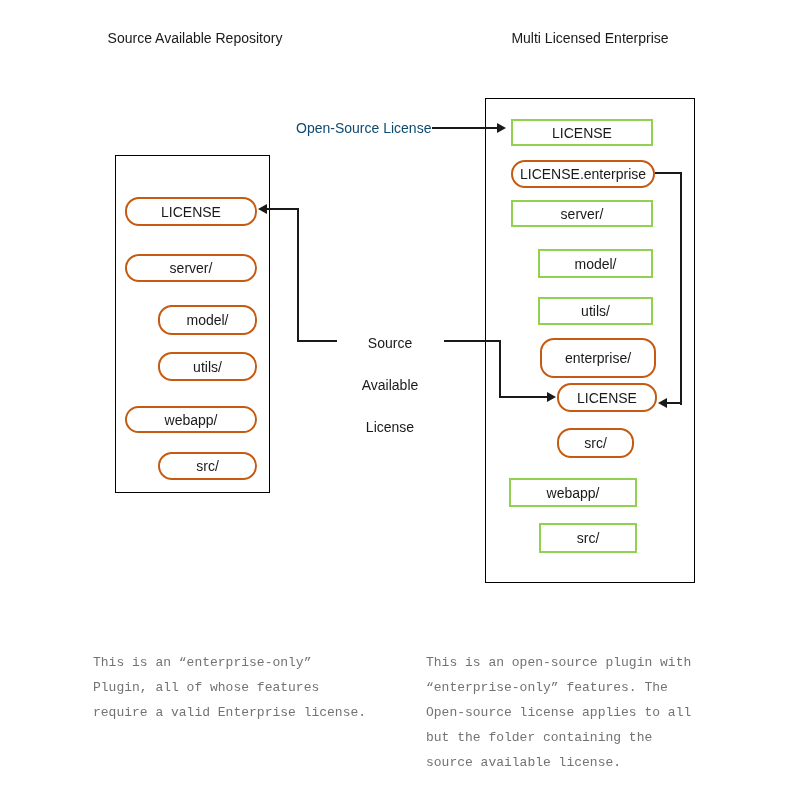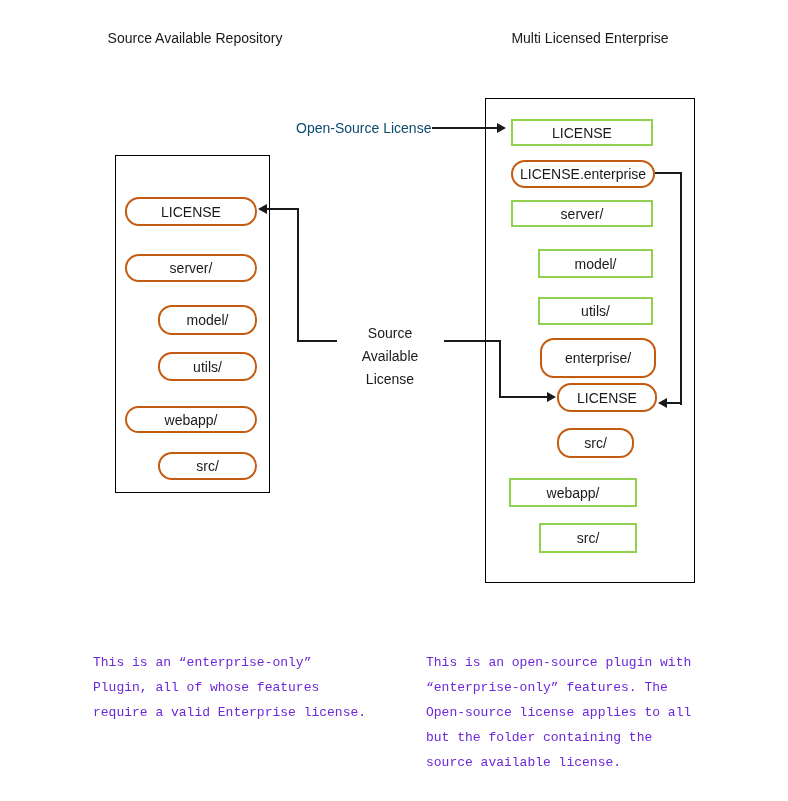--- a/index.html
+++ b/index.html
@@ -53,30 +53,30 @@
     position: absolute;
     font-size: 14px;
     white-space: nowrap;
     color: #0c4a6e;
   }
   .conn-label-2line {
     position: absolute;
     width: 104px;
     text-align: center;
     font-size: 14px;
-    line-height: 23px;
+    line-height: 42px;
     color: #1a1a1a;
   }
   .caption {
     position: absolute;
     font-family: "Liberation Mono", monospace;
     font-size: 13px;
     line-height: 25px;
     white-space: pre-line;
-    color: #6d28d9;
+    color: #737373;
   }
 </style>
 </head>
 <body>
 
 <div class="canvas">
 
   <div class="repo-title" style="left:75px; top:30px; width:240px;">Source Available Repository</div>
   <div class="repo-title" style="left:470px; top:30px; width:240px;">Multi Licensed Enterprise</div>
 

